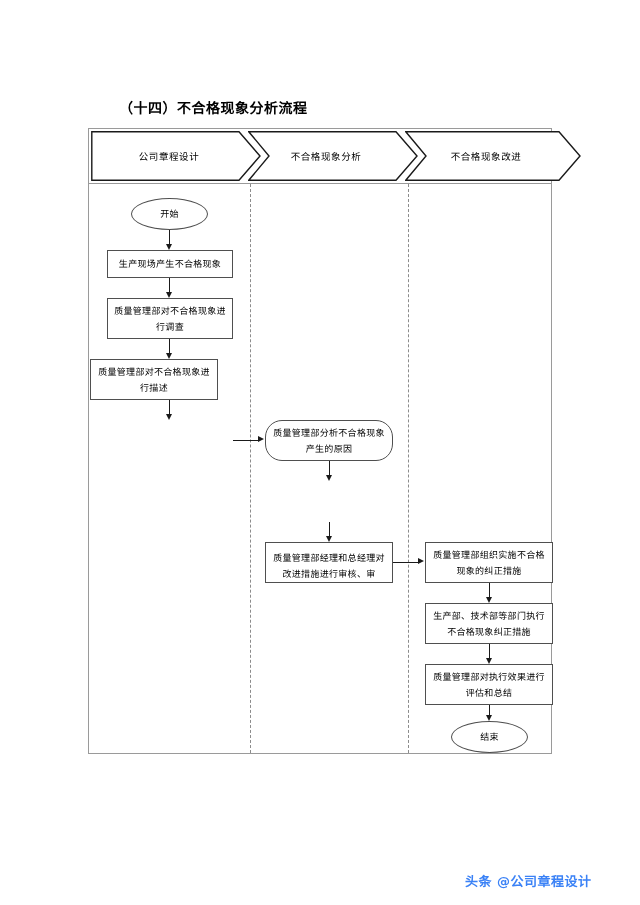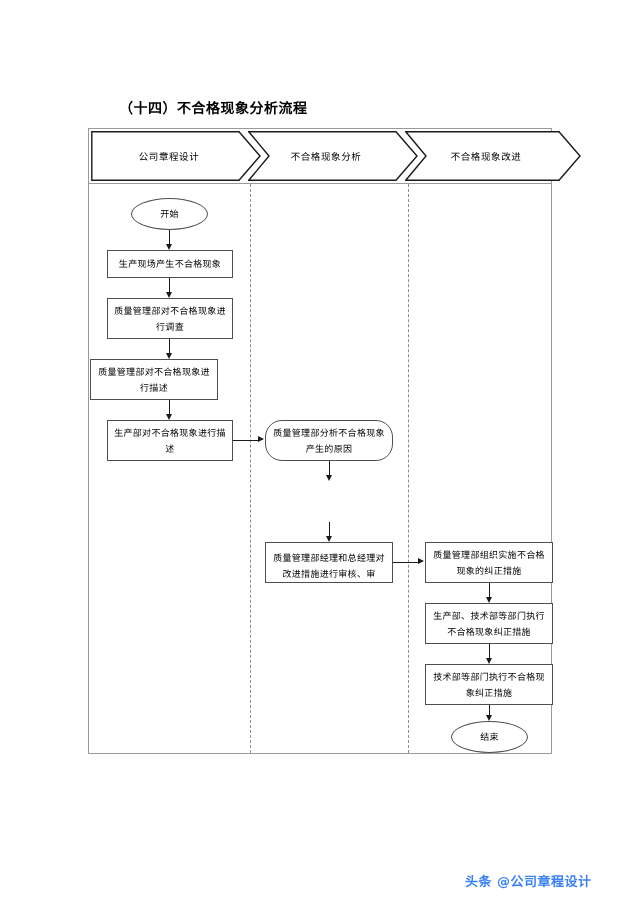--- a/index.html
+++ b/index.html
@@ -230,23 +230,20 @@
   <div class="conn-v" style="left:169px; top:339px; height:16px;"></div>
   <div class="arrow-down" style="left:166px; top:353px;"></div>
 
   <div class="node node-process" style="left:90px; top:359px; width:128px; height:41px;">
     <span class="node-text">质量管理部对不合格现象进行描述</span>
   </div>
 
   <div class="conn-v" style="left:169px; top:400px; height:16px;"></div>
   <div class="arrow-down" style="left:166px; top:414px;"></div>
 
-  <div class="node node-process" style="left:107px; top:420px; width:126px; height:41px;">
-    <span class="node-text">生产部对不合格现象进行描述</span>
-  </div>
 
   <div class="conn-h" style="left:233px; top:440px; width:26px;"></div>
   <div class="arrow-right" style="left:258px; top:436px;"></div>
 
   <div class="node node-process" style="left:265px; top:420px; width:128px; height:41px;border-radius:17px;">
     <span class="node-text">质量管理部分析不合格现象产生的原因</span>
   </div>
 
   <div class="conn-v" style="left:329px; top:461px; height:16px;"></div>
   <div class="arrow-down" style="left:326px; top:475px;"></div>
@@ -270,21 +267,21 @@
   <div class="arrow-down" style="left:486px; top:597px;"></div>
 
   <div class="node node-process" style="left:425px; top:603px; width:128px; height:41px;">
     <span class="node-text">生产部、技术部等部门执行不合格现象纠正措施</span>
   </div>
 
   <div class="conn-v" style="left:489px; top:644px; height:16px;"></div>
   <div class="arrow-down" style="left:486px; top:658px;"></div>
 
   <div class="node node-process" style="left:425px; top:664px; width:128px; height:41px;">
-    <span class="node-text">技术部等部门执行不合格现象纠正措施</span>
+    <span class="node-text">质量管理部对执行效果进行评估和总结</span>
   </div>
 
   <div class="conn-v" style="left:489px; top:705px; height:12px;"></div>
   <div class="arrow-down" style="left:486px; top:715px;"></div>
 
   <div class="node node-terminator" style="left:451px; top:721px; width:77px; height:32px;">
     <span class="node-text">结束</span>
   </div>
 
   <div id="watermark">头条 @公司章程设计</div>

